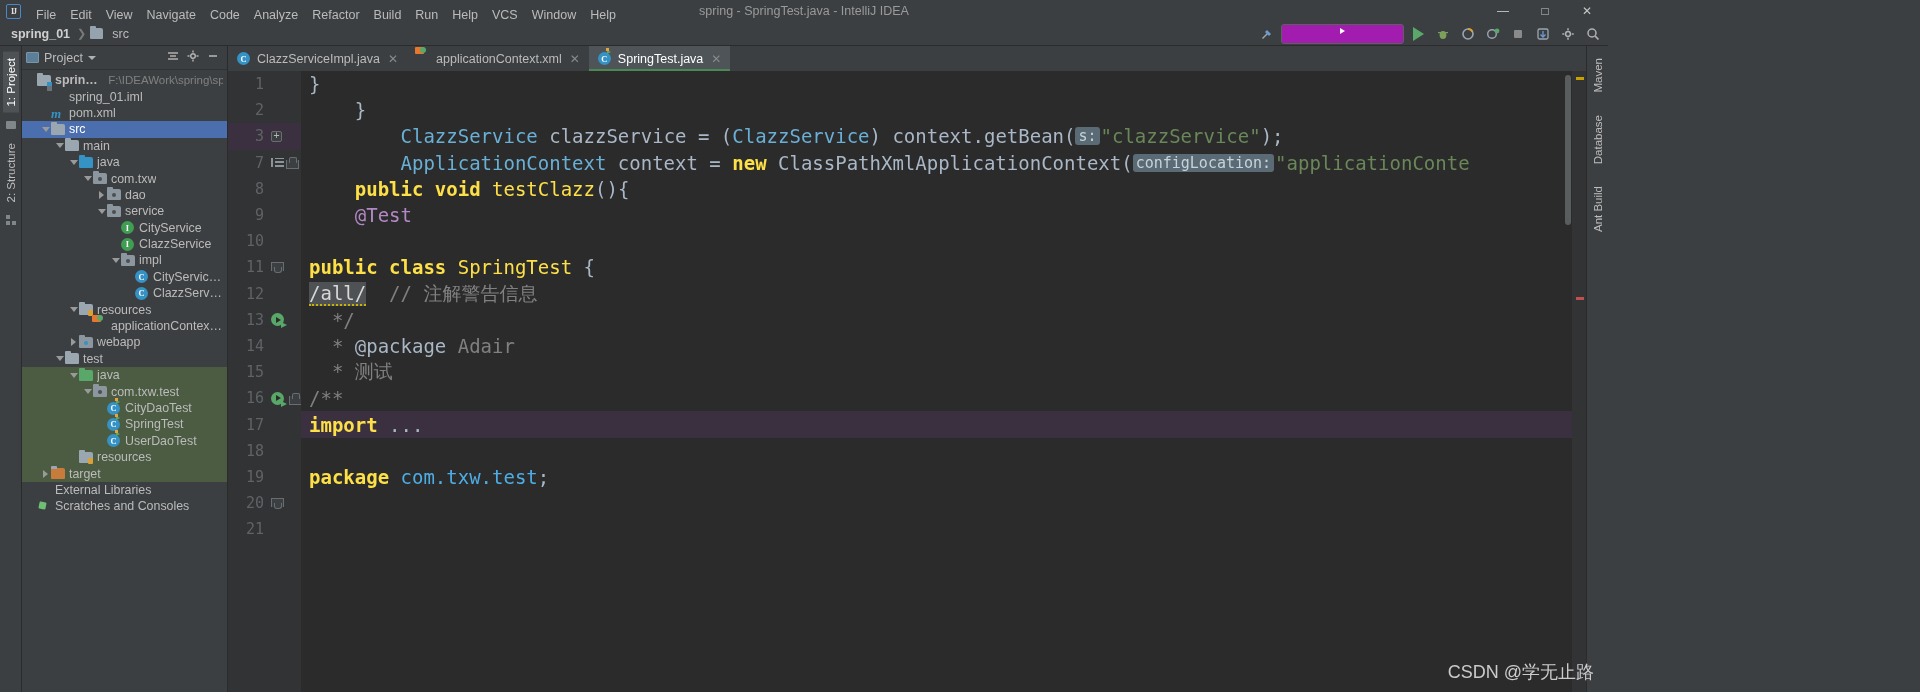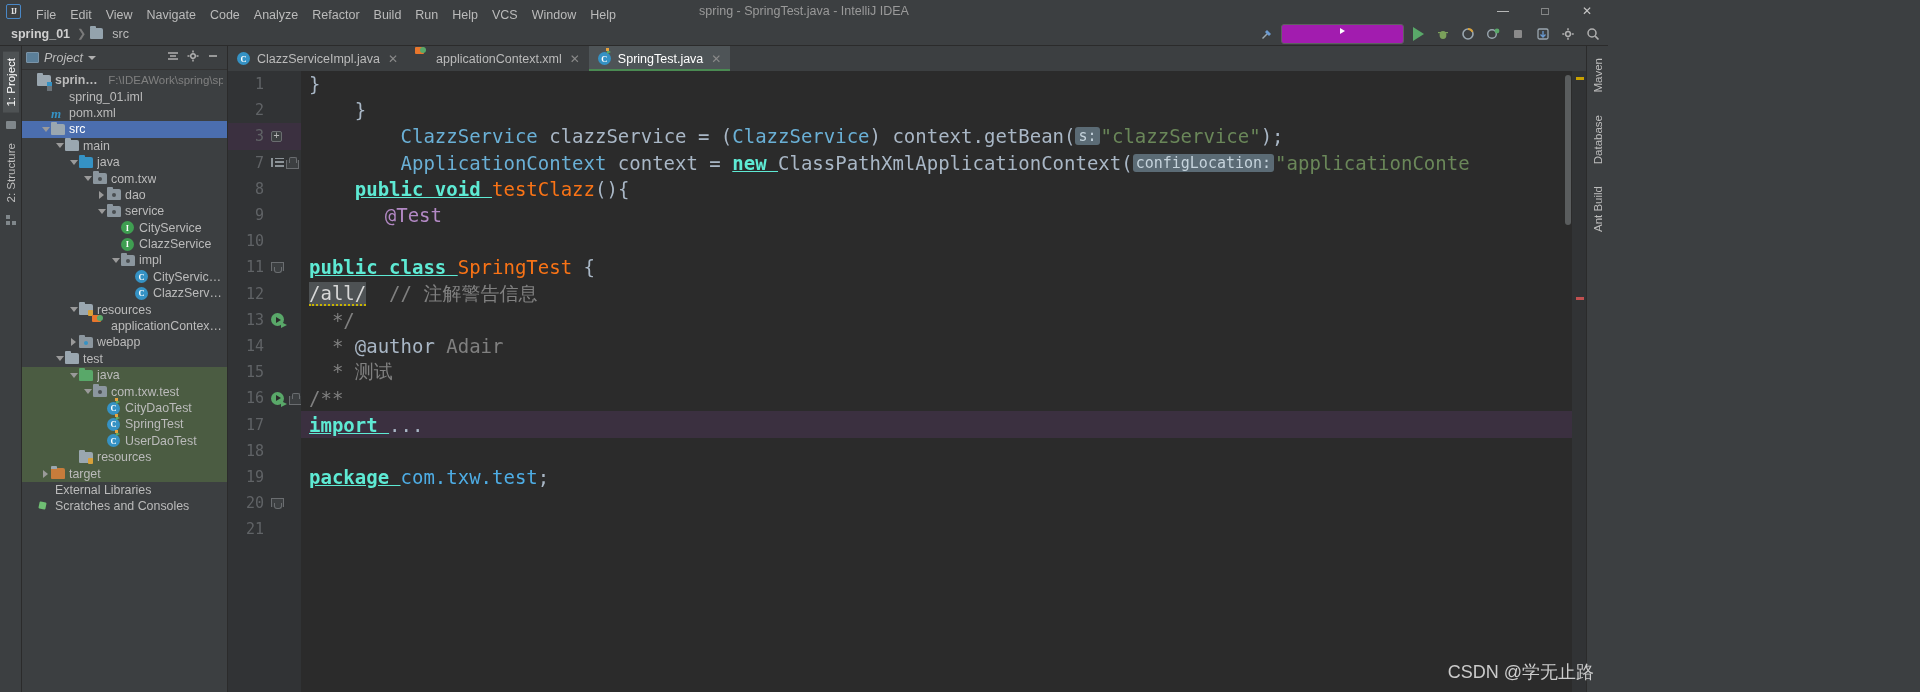--- a/index.html
+++ b/index.html
@@ -78,21 +78,21 @@
 
   
   .right-strip {
     width:22px; background:#3c3f41; border-left:1px solid #2b2b2b;
     display:flex; flex-direction:column; align-items:center; padding-top:6px; gap:10px; flex:0 0 22px;
   }
 
   
   .project-panel { width:206px; background:#3c3f41; display:flex; flex-direction:column; flex:0 0 206px; border-right:1px solid #2b2b2b; }
   .panel-head { height:24px; display:flex; align-items:center; padding:0 4px; gap:5px; border-bottom:1px solid #323232; }
-  .panel-title { color:#bbbbbb; font-size:12.5px;font-style:italic; }
+  .panel-title { color:#bbbbbb; font-size:12.5px; }
   .panel-sq { width:13px; height:11px; border:1.5px solid #7b94a8; background:#5b7f99; border-radius:1px; }
   .panel-head-right { margin-left:auto; display:flex; align-items:center; gap:6px; padding-right:3px; }
   .tree { flex:1; overflow:hidden; padding-top:2px; background:#3c3f41; }
   .node {
     height:16.4px; display:flex; align-items:center; font-size:12.4px;
     color:#bbbbbb; white-space:nowrap; padding-right:4px;
   }
   .node.sel { background:#4b6eaf; color:#ffffff; }
   .node.testhl { background:#4b5c42; }
   .node .arrow { width:11px; display:flex; align-items:center; justify-content:center; flex:0 0 11px; }
@@ -163,26 +163,26 @@
   .doc-ico { width:13px;height:11px;position:relative; }
   .doc-ico:before{content:"";position:absolute;left:0;top:1px;width:2px;height:9px;background:#8d9499;}
   .doc-ico:after{content:"";position:absolute;left:4px;top:1px;width:9px;height:9px;
     background:linear-gradient(#8d9499 0 1.5px,transparent 1.5px 3.5px,#8d9499 3.5px 5px,transparent 5px 7px,#8d9499 7px 8.5px);}
 
   .code-line {
     height:26.2px; display:flex; align-items:center; white-space:pre;
     font-family:"DejaVu Sans Mono", monospace; font-size:19px; letter-spacing:0px;
     padding-left:8px; color:#a9b7c6;
   }
-  .kw-pink { color:#5eead4; font-weight:bold;text-decoration:underline; }
+  .kw-pink { color:#fde047; font-weight:bold; }
   .type-blue { color:#6ab0d6; }
   .type-cyan { color:#4eade5; }
   .str { color:#6a8759; }
   .cmt { color:#808080; }
-  .fn { color:#f97316; }
+  .fn { color:#fde047; }
   .plain { color:#a9b7c6; }
   .param-hint {
     background:#5b6b75; color:#c5d3dc; font-size:15px; border-radius:3px;
     padding:0 3px; margin-right:1px; font-family:"DejaVu Sans Mono",monospace;
   }
   .row-import { background:#3b3040; }
   .sel-all { background:#4e5254; color:#d8d8d8; border-bottom:2px dotted #c8b400; }
 
   
   .stripe { width:14px; flex:0 0 14px; background:#313335; position:relative; }
@@ -663,26 +663,26 @@
               <span class="ln-num">21</span>
               <span class="ln-extra"></span>
             </div>
           </div>
         <div class="code-col" id="codecol">
           <div class="code-line"><span class="plain">}</span></div>
             <div class="code-line"><span class="plain">    }</span></div>
             <div class="code-line"><span class="plain">        </span><span class="type-blue">ClazzService</span><span class="plain"> clazzService = (</span><span class="type-blue">ClazzService</span><span class="plain">) context.getBean(</span><span class="param-hint">s:</span><span class="str">"clazzService"</span><span class="plain">);</span></div>
             <div class="code-line"><span class="plain">        </span><span class="type-blue">ApplicationContext</span><span class="plain"> context = </span><span class="kw-pink">new </span><span class="plain">ClassPathXmlApplicationContext(</span><span class="param-hint">configLocation:</span><span class="str">"applicationConte</span></div>
             <div class="code-line"><span class="plain">    </span><span class="kw-pink">public void </span><span class="fn">testClazz</span><span class="plain">(){</span></div>
-            <div class="code-line"><span class="plain">    </span><span style="color: rgb(179, 137, 197); margin-left: 30px;">@Test</span></div>
+            <div class="code-line"><span class="plain">    </span><span style="color: rgb(179, 137, 197);">@Test</span></div>
             <div class="code-line"></div>
             <div class="code-line"><span class="kw-pink">public class </span><span class="fn">SpringTest</span><span class="plain"> {</span></div>
             <div class="code-line"><span class="sel-all">/all/</span><span class="plain">  </span><span class="cmt">// 注解警告信息</span></div>
             <div class="code-line"><span class="cmt">  */</span></div>
-            <div class="code-line"><span class="cmt">  * </span><span class="plain">@author</span><span class="cmt"> Adair</span></div>
+            <div class="code-line"><span class="cmt">  * </span><span class="plain">@package</span><span class="cmt"> Adair</span></div>
             <div class="code-line"><span class="cmt">  * 测试</span></div>
             <div class="code-line"><span class="cmt">/**</span></div>
             <div class="code-line row-import"><span class="kw-pink">import </span><span class="plain">...</span></div>
             <div class="code-line"></div>
             <div class="code-line"><span class="kw-pink">package </span><span class="type-cyan">com.txw.test</span><span class="plain">;</span></div>
         <div class="scrollbar-v">
             <div class="scroll-thumb" style="top:4px;height:150px;"></div>
           </div>
           </div>
         <div class="stripe">

